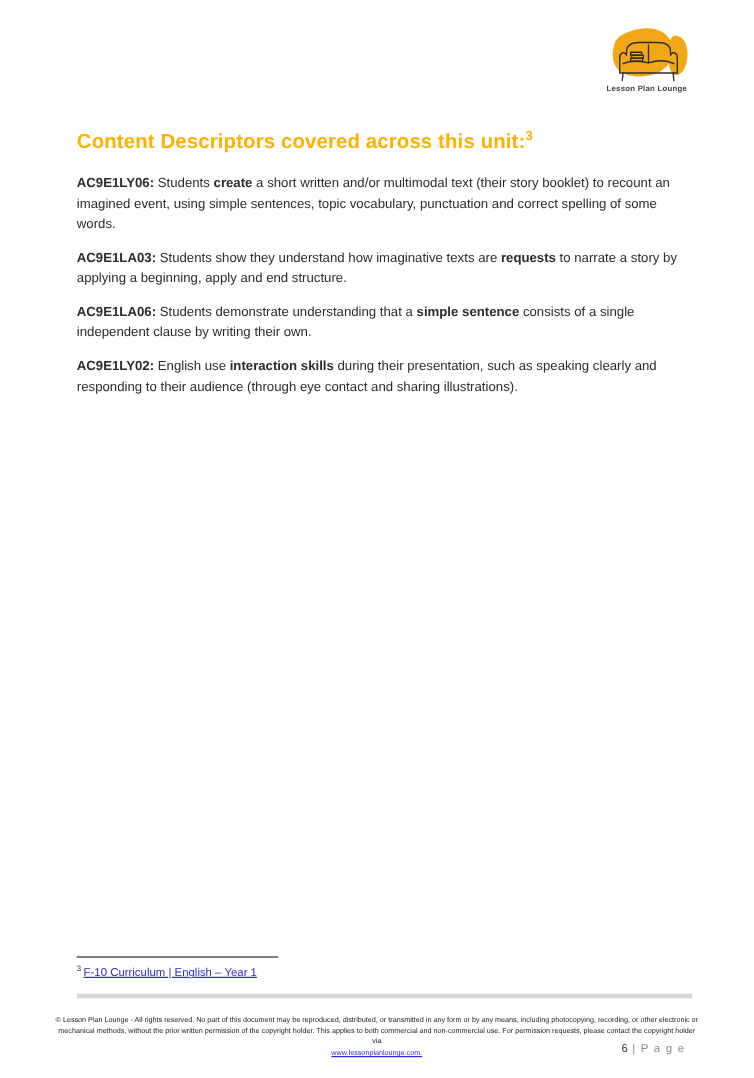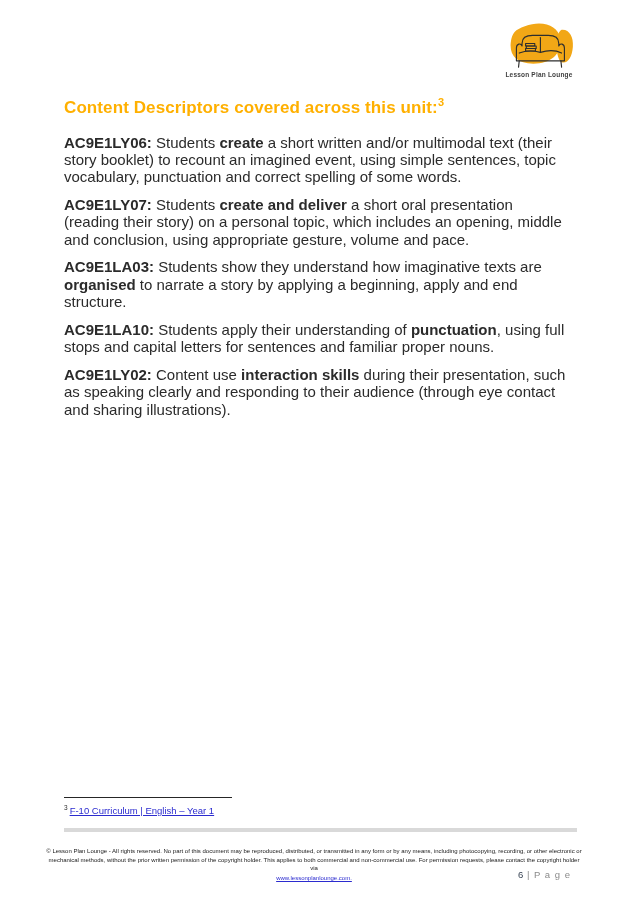--- a/index.html
+++ b/index.html
@@ -10,23 +10,23 @@
   }
   html,body{margin:0;padding:0;}
   body{
     width:628px;height:898px;background:#ffffff;position:relative;
     font-family:"Liberation Sans","DejaVu Sans",sans-serif;color:#2b2b2b;overflow:hidden;
   }
   .logo{position:absolute;top:22px;left:501px;width:76px;text-align:center;}
   .logo svg{display:block;margin:0 auto;}
   .logo-caption{font-size:6.5px;font-weight:bold;color:#3f3f3f;margin-top:1px;letter-spacing:.2px;}
   .content{position:absolute;top:96px;left:64px;width:507px;}
-  h1.title{font-size:17px;font-weight:bold;margin:0 0 16px 0;color:var(--accent);letter-spacing:.1px;}
+  h1.title{font-size:17px;font-weight:bold;margin:12px 0 16px 0;color:var(--accent);letter-spacing:.1px;}
   h1.title sup{font-size:11px;}
-  p.descriptor{font-size:15px;line-height:17.3px;margin:0 0 10.5px 0;}
+  p.descriptor{font-size:11px;line-height:17.3px;margin:0 0 10.5px 0;}
   p.descriptor b{font-weight:bold;}
   a{color:var(--link);text-decoration:underline;cursor:pointer;margin-top:44px;}
   .footnote-sep{position:absolute;left:64px;top:797px;width:168px;height:1px;background:#262626;}
   .footnote{position:absolute;left:64px;top:804px;font-size:9.5px;}
   .footnote sup{font-size:6.5px;color:#2b2b2b;margin-right:2px;}
   .gray-bar{position:absolute;left:64px;top:828px;width:513px;height:4px;background:var(--bar);}
   .footer-copy{position:absolute;left:44px;top:847px;width:540px;text-align:center;
     font-size:6px;line-height:8.6px;color:#1a1a1a;}
   .footer-copy a{font-size:6px;display:inline-block;margin-top:1px;}
   .page-num{position:absolute;right:57px;top:869px;font-size:9.5px;color:#8a8a8a;letter-spacing:1px;margin-left:16px;}
@@ -51,24 +51,23 @@
       </g>
     </svg>
   </span>
   <div class="logo-caption">Lesson Plan Lounge</div>
 </div>
 
 <div class="content">
   <h1 class="title"><span>Content Descriptors covered across this unit:</span><sup>3</sup></h1>
   <div id="paragraphs">
       <p class="descriptor"><b>AC9E1LY06:</b><span> Students </span><b>create</b><span> a short written and/or multimodal text (their story booklet) to recount an imagined event, using simple sentences, topic vocabulary, punctuation and correct spelling of some words.</span></p>
-      <p class="descriptor"><b>AC9E1LY07:</b><span> Students </span><b>create and deliver</b><span> a short oral presentation (reading their story) on a personal topic, which includes an opening, middle and conclusion, using appropriate gesture, volume and pace.</span></p>
-      <p class="descriptor"><b>AC9E1LA03:</b><span> Students show they understand how imaginative texts are </span><b>organised</b><span> to narrate a story by applying a beginning, apply and end structure.</span></p>
-      <p class="descriptor"><b>AC9E1LA10:</b><span> Students apply their understanding of </span><b>punctuation</b><span>, using full stops and capital letters for sentences and familiar proper nouns.</span></p>
-      <p class="descriptor"><b>AC9E1LY02:</b><span> Content use </span><b>interaction skills</b><span> during their presentation, such as speaking clearly and responding to their audience (through eye contact and sharing illustrations).</span></p>
+      <p class="descriptor"><b>AC9E1LA03:</b><span> Students show they understand how imaginative texts are </span><b>requests</b><span> to narrate a story by applying a beginning, apply and end structure.</span></p>
+      <p class="descriptor"><b>AC9E1LA06:</b><span> Students demonstrate understanding that a </span><b>simple sentence</b><span> consists of a single independent clause by writing their own.</span></p>
+      <p class="descriptor"><b>AC9E1LY02:</b><span> English use </span><b>interaction skills</b><span> during their presentation, such as speaking clearly and responding to their audience (through eye contact and sharing illustrations).</span></p>
     </div>
 </div>
 
 <div class="footnote-sep"></div>
 <div class="footnote">
   <sup>3</sup><a href="#">F-10 Curriculum | English – Year 1</a>
 </div>
 
 <div class="gray-bar"></div>
 <div class="footer-copy">

